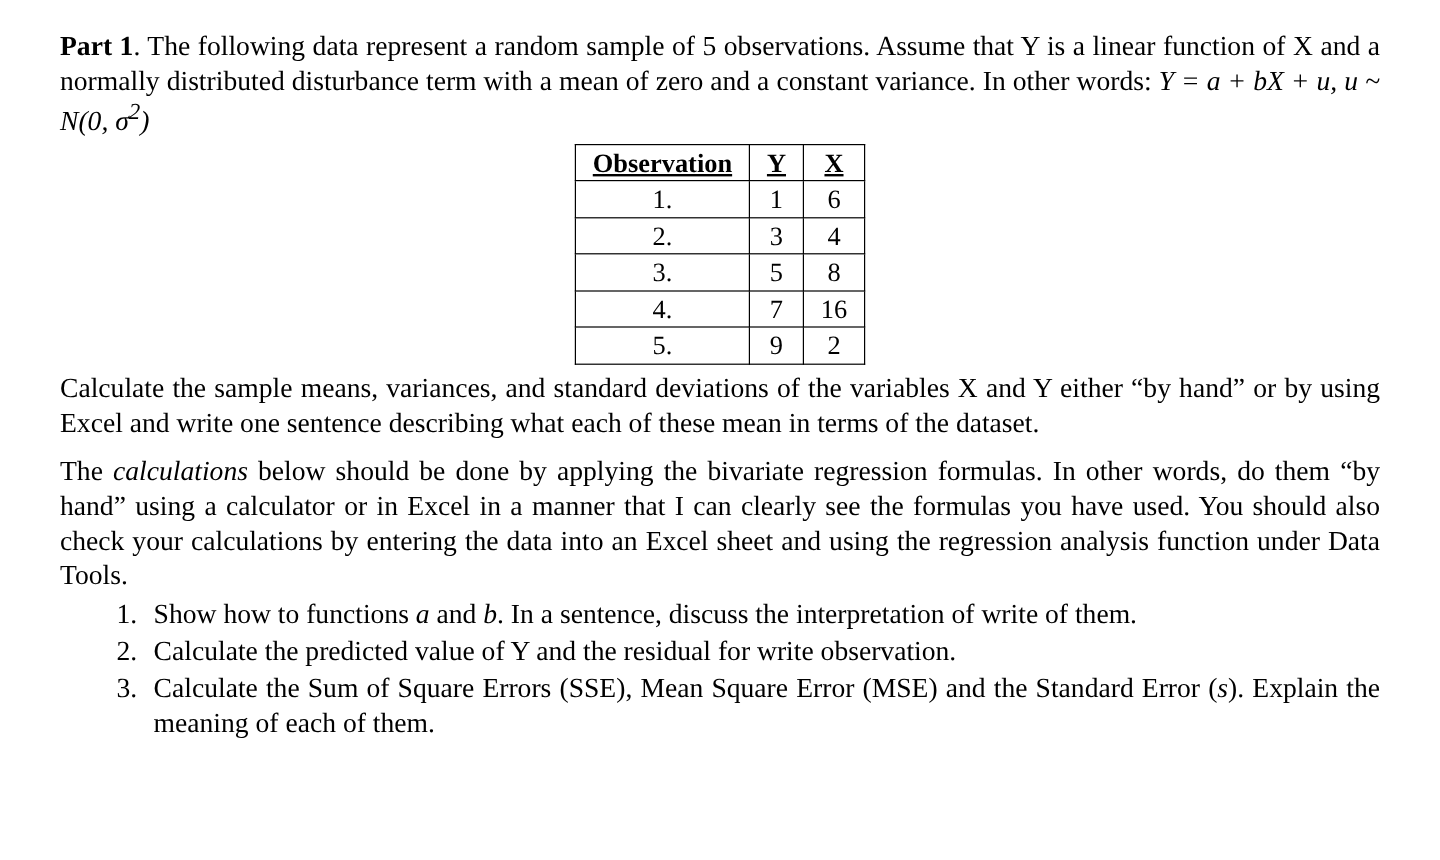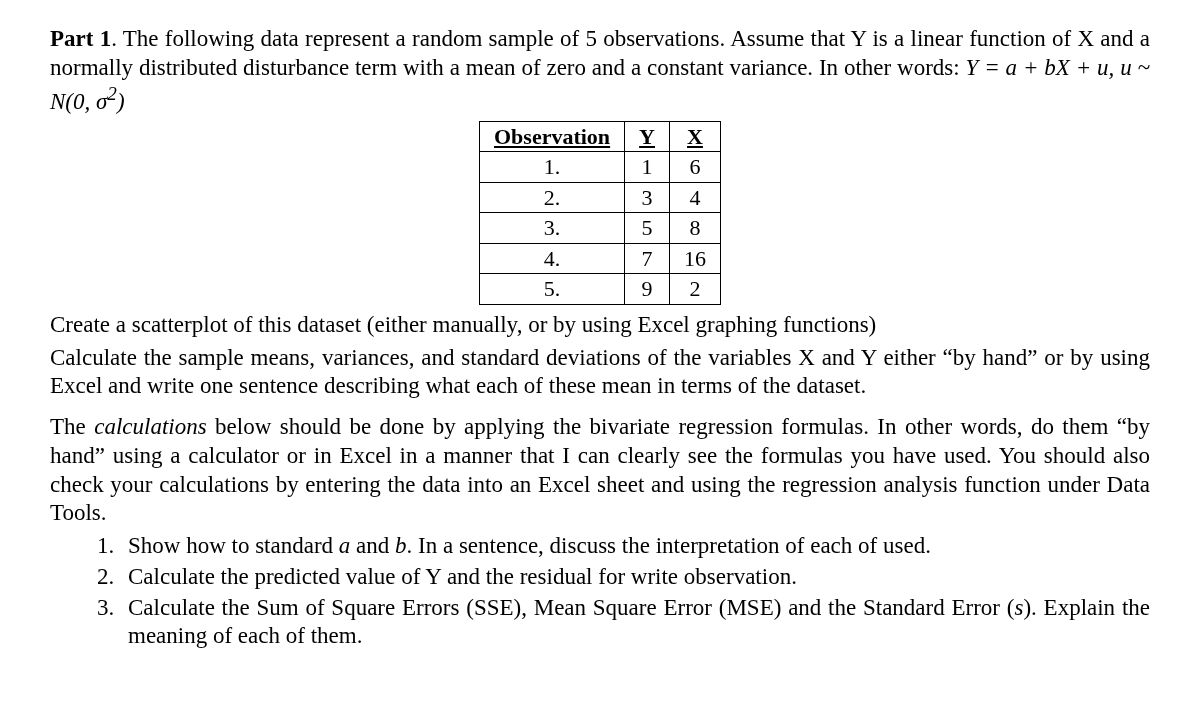--- a/index.html
+++ b/index.html
@@ -107,30 +107,29 @@
         <td>16</td>
       </tr>
       <tr>
         <td>5.</td>
         <td>9</td>
         <td>2</td>
       </tr>
     </tbody>
   </table>
 
-  <p class="instruction-para">Create a scatterplot of this dataset (either manually, or by using Excel graphing functions)</p>
   <p class="instruction-para">Calculate the sample means, variances, and standard deviations of the variables X and Y either “by hand” or by using Excel and write one sentence describing what each of these mean in terms of the dataset.</p>
 
   <p class="second-para">
     <span>The </span><span class="italic">calculations</span><span> below should be done by applying the bivariate regression formulas. In other words, do them “by hand” using a calculator or in Excel in a manner that I can clearly see the formulas you have used. You should also check your calculations by entering the data into an Excel sheet and using the regression analysis function under Data Tools.</span>
   </p>
 
   <ol class="numbered-list">
     <li>
-      <span>Show how to standard </span><span class="ital-var">a</span><span> and </span><span class="ital-var">b</span><span>. In a sentence, discuss the interpretation of each of used.</span>
+      <span>Show how to functions </span><span class="ital-var">a</span><span> and </span><span class="ital-var">b</span><span>. In a sentence, discuss the interpretation of write of them.</span>
     </li>
     <li>Calculate the predicted value of Y and the residual for write observation.</li>
     <li>
       <span>Calculate the Sum of Square Errors (SSE), Mean Square Error (MSE) and the Standard Error (</span><span class="ital-var">s</span><span>). Explain the meaning of each of them.</span>
     </li>
   </ol>
 
 </div>
 
 </body></html>

